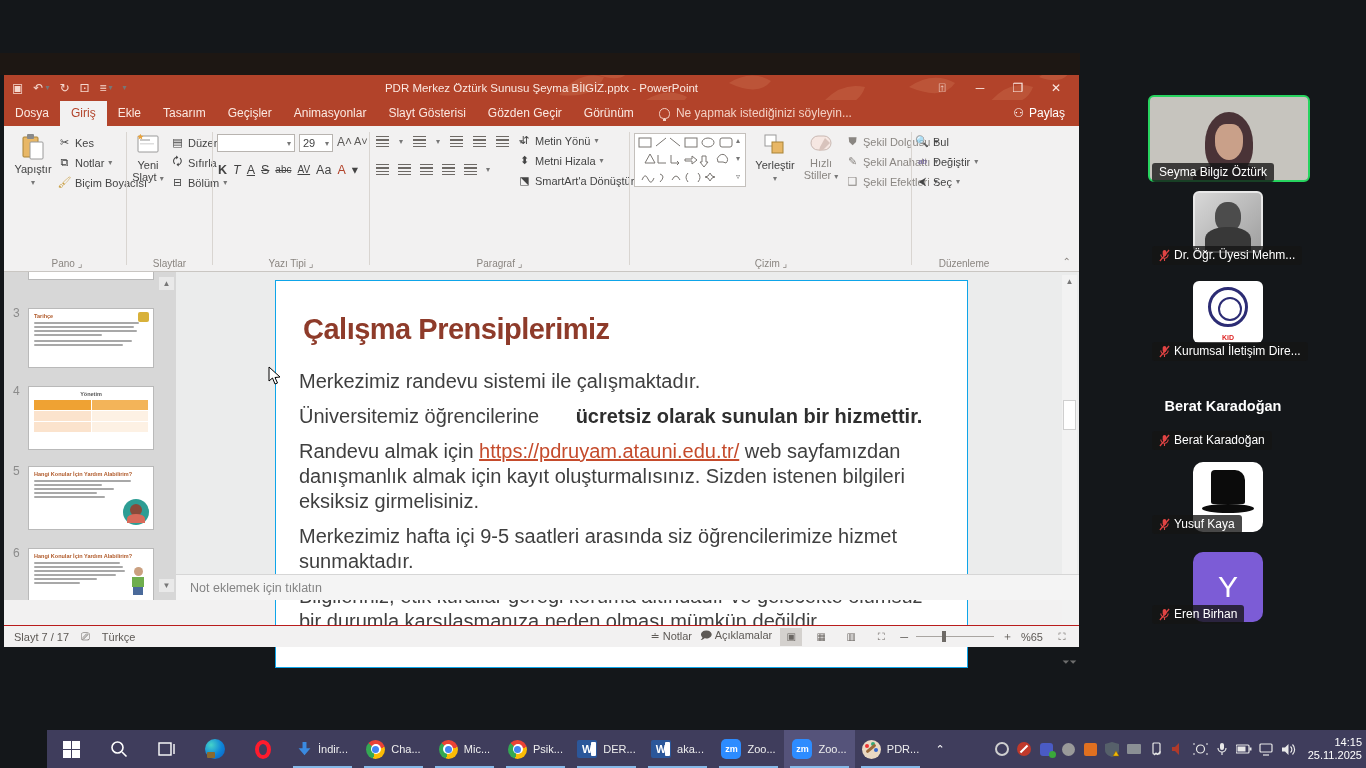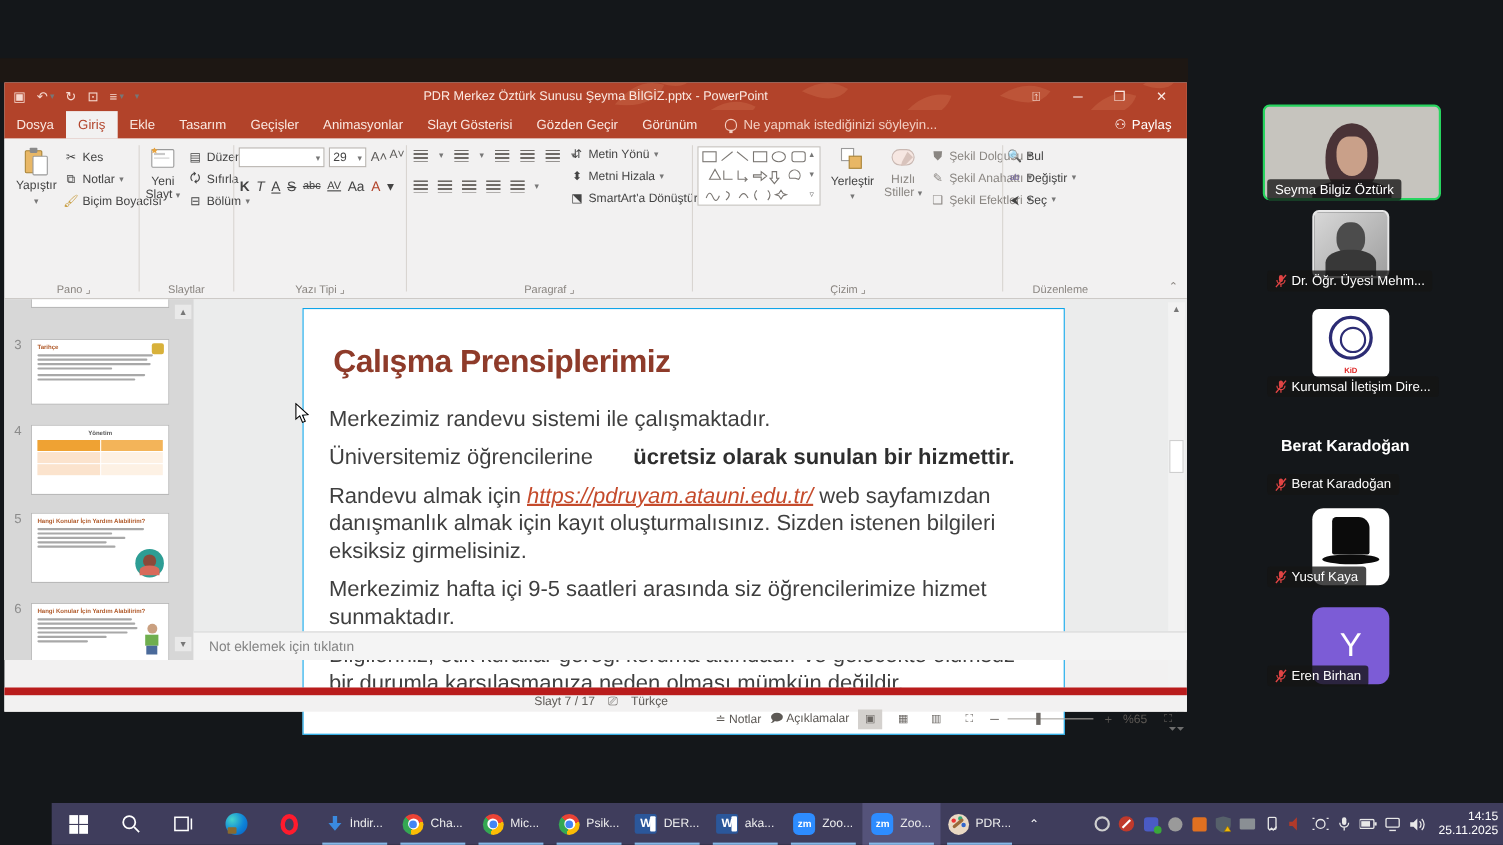--- a/index.html
+++ b/index.html
@@ -65,35 +65,35 @@
   .tline { height:2px; background:#a8a8a8; margin:2px 0; border-radius:1px; }
   .trow { display:flex; gap:1px; margin-bottom:1px; }
   .trow div { height:10px; flex:1; }
 
   
   .slide { position:absolute; left:271px; top:8px; width:693px; height:388px; background:#fff; border:1px solid #0ea5e9; }
   .slide-title { position:absolute; left:27px; top:32px; font-size:29px; font-weight:bold; color:#8e3b2a; letter-spacing:-.5px; }
   .slide-body { position:absolute; left:23px; top:88px; width:640px; font-size:20px; color:#3f3f3f; line-height:25px; }
   .slide-body p { margin-bottom:10px; }
   .slide-body .b { font-weight:bold; color:#2e2e2e;margin-left:31px; }
-  .slide-body a.slink { color:#c54b2c; text-decoration:underline;font-style:italic; }
+  .slide-body a.slink { color:#c54b2c; text-decoration:underline; }
 
   
   .vscroll { position:absolute; right:2px; top:3px; width:15px; height:360px; background:#f2f2f2; }
   .vscroll .arr { position:absolute; left:0; width:15px; height:13px; display:flex; align-items:center; justify-content:center; color:#777; font-size:8px; background:#f2f2f2; }
   .vscroll .thumb { position:absolute; left:1px; width:13px; height:30px; background:#fff; border:1px solid #cfcfcf; top:125px; }
   .navbtns { position:absolute; right:2px; top:368px; width:15px; display:flex; flex-direction:column; gap:6px; align-items:center; color:#6d6d6d; font-size:9px; }
 
   
   .notesbar { position:absolute; left:172px; right:0, ; right:0; bottom:0; height:26px; background:#f4f4f4; border-top:1px solid #d6d6d6;
     display:flex; align-items:center; padding-left:14px; font-size:12.5px; color:#848484; }
 
   
-  .statusbar { position:absolute; left:0; bottom:0; right:0; height:22px; background:#f2f1f1; border-top:7px solid #b91c1c;
-    display:flex; align-items:center; font-size:11px; color:#5d5955;flex-direction:column; }
+  .statusbar { position:absolute; left:0; bottom:0; right:0; height:22px; background:#f2f1f1; border-top:1px solid #b91c1c;
+    display:flex; align-items:center; font-size:11px; color:#5d5955; }
   .statusbar .left { display:flex; align-items:center; gap:12px; margin-left:10px; }
   .statusbar .right { margin-left:auto; display:flex; align-items:center; gap:8px; margin-right:6px; }
   .viewbtn { width:22px; height:18px; display:flex; align-items:center; justify-content:center; font-size:10px; color:#6b6763; }
   .viewbtn.on { background:#d4d1ce; }
   .zslider { width:78px; height:1px; background:#a9a5a1; position:relative; }
   .zslider .zthumb { position:absolute; left:26px; top:-5px; width:4px; height:11px; background:#6e6a66; }
 
   
   .zpanel { position:absolute; left:1080px; top:0; width:286px; bottom:38px; background:#14171a; }
   .vtile { position:absolute; overflow:hidden; border-radius:6px; }

